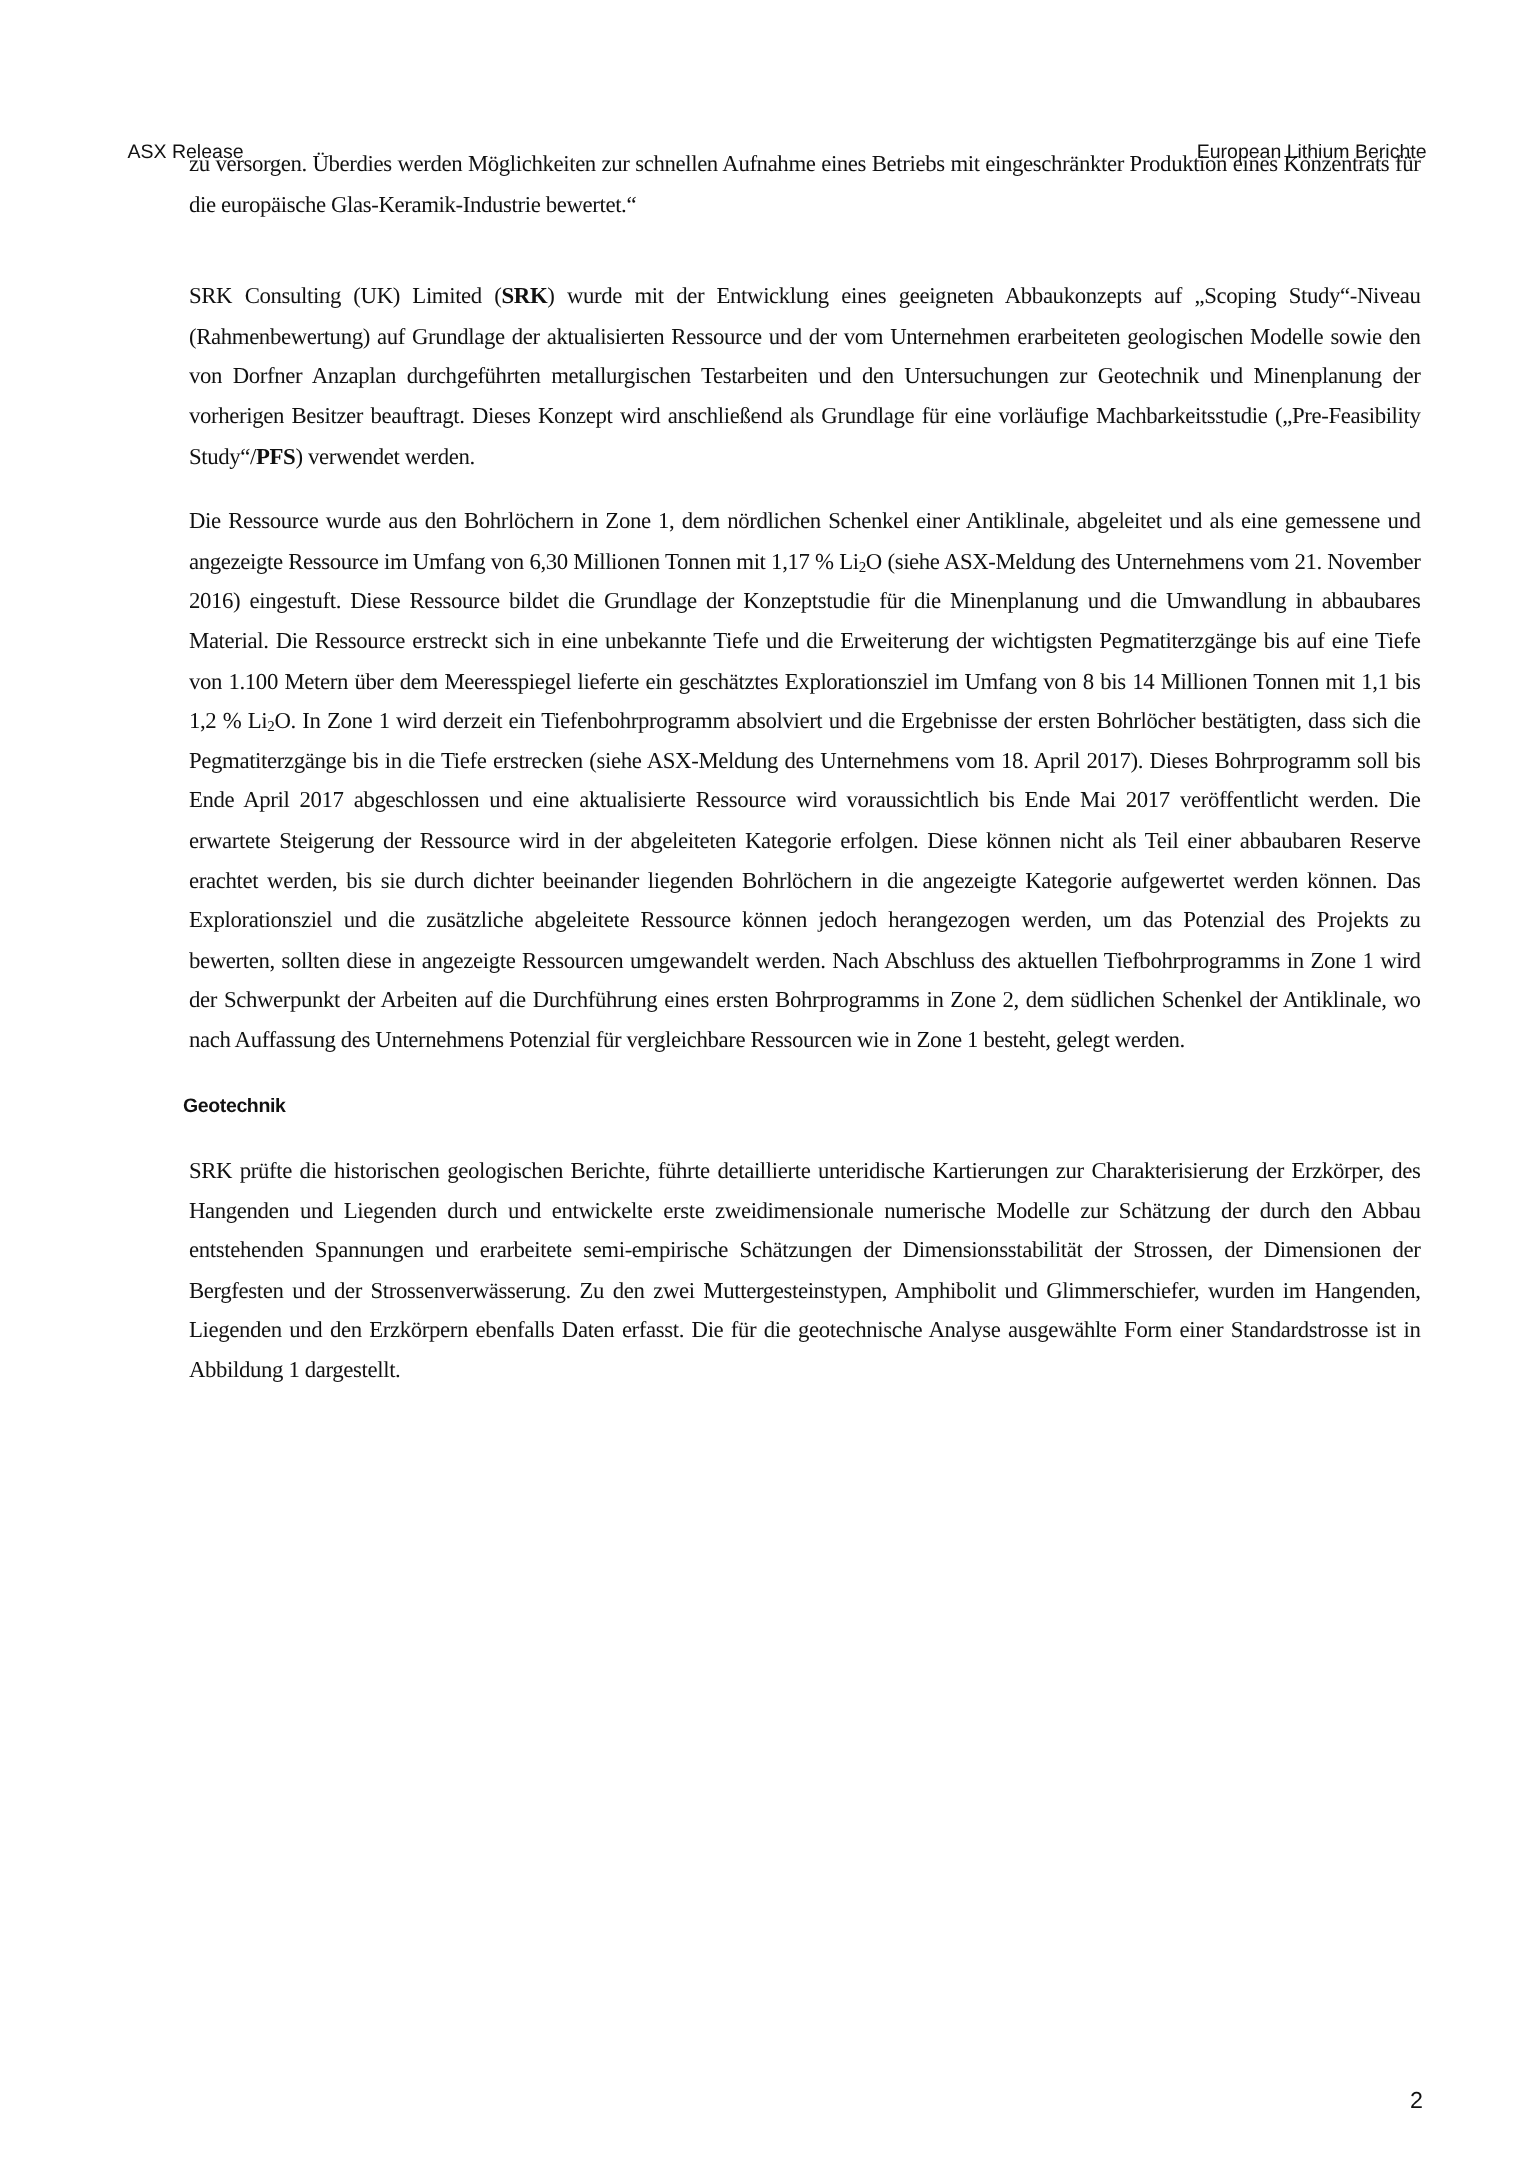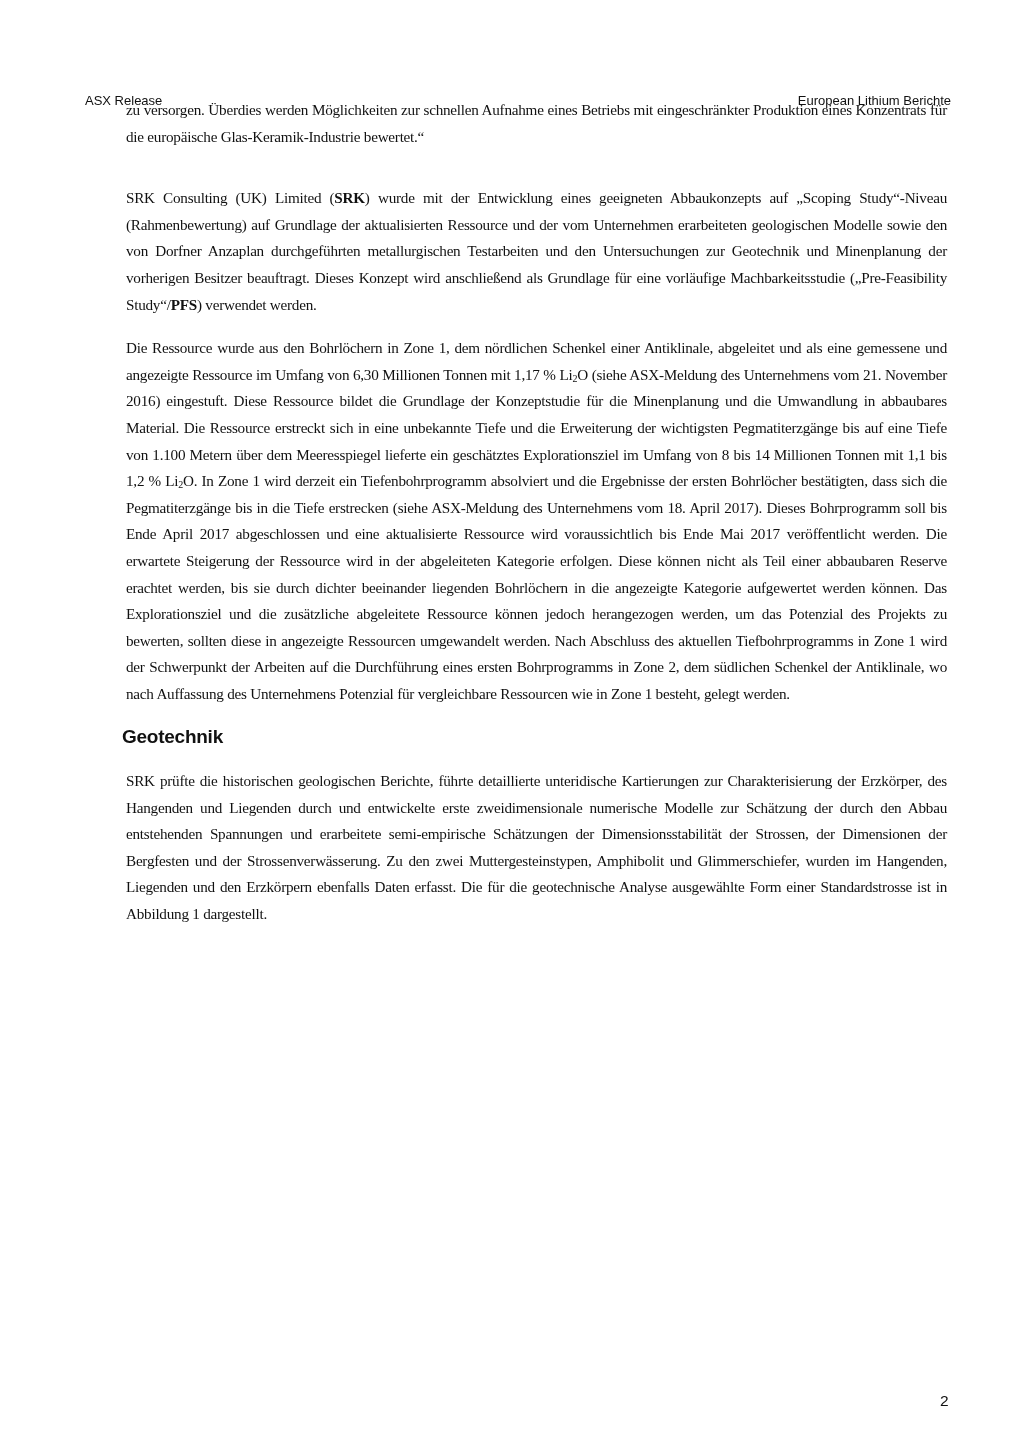--- a/index.html
+++ b/index.html
@@ -5,21 +5,21 @@
     html, body { margin: 0; padding: 0; background: #ffffff; }
     body { width: 1024px; height: 1450px; position: relative; overflow: hidden;
       font-family: "Liberation Sans", sans-serif; color: #111; }
     .header { position: absolute; top: 62px; left: 85px; right: 73px; height: 24px;
       font-size: 13px; display: flex; justify-content: space-between; margin-top: 31px; }
     .content { position: absolute; top: 93px; left: 122px; width: 829px;
       font-size: 15.2px; line-height: 26.6px; letter-spacing: -0.25px; }
     .para { margin: 4px; text-align: justify; font-family: Liberation Serif, serif; }
     .gap-lg { margin-top: 35px; }
     .gap { margin-top: 17px; }
-    .heading { margin: 17px 0 0 0; font-weight: bold; font-size: 19px; }
+    .heading { margin: 17px 0 0 0; font-weight: bold; font-size: 13px; }
     b { font-weight: bold; }
     sub { font-size: 10px; vertical-align: -2px; line-height: 0; }
     .page-num { position: absolute; top: 1392px; left: 940px; font-size: 15.5px; }
   </style>
 </head>
 <body>
 
 <div class="header">
   <span>ASX Release</span>
   <span>European Lithium Berichte</span>

